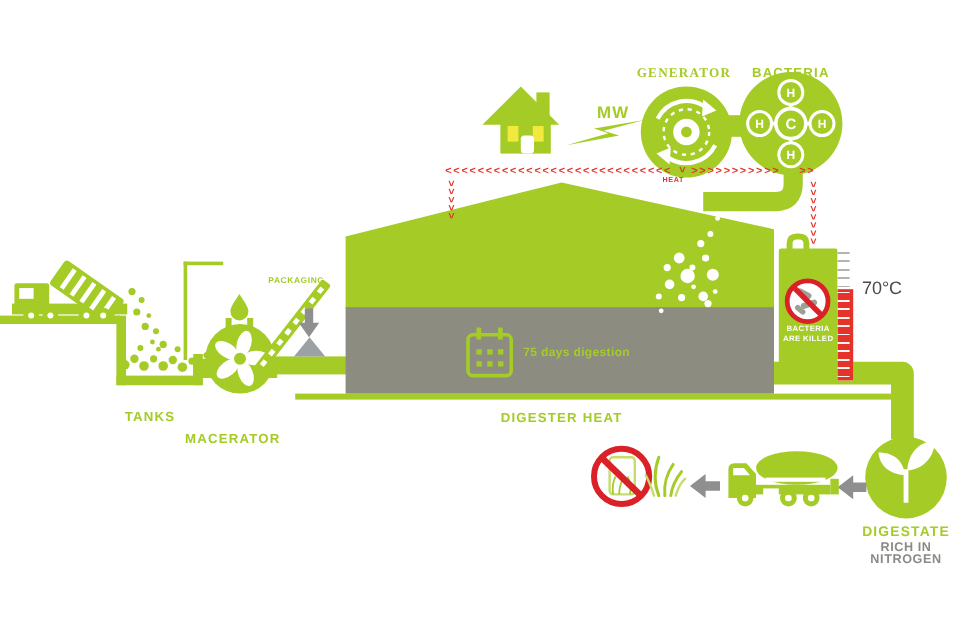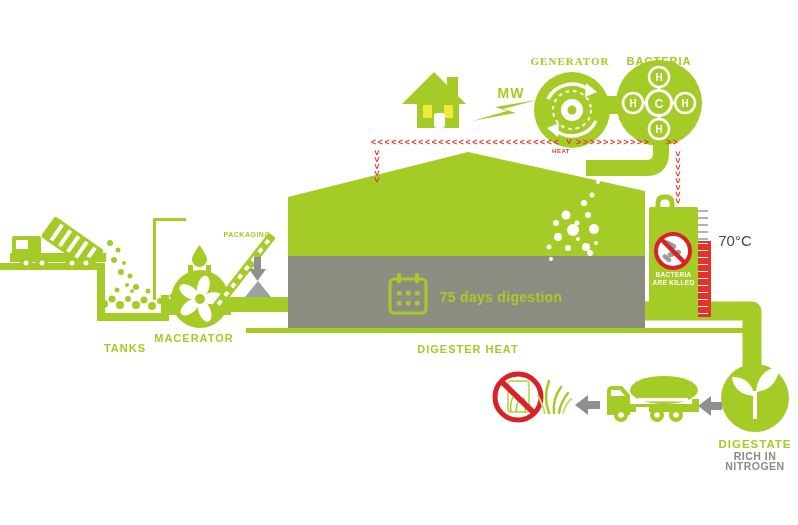--- a/index.html
+++ b/index.html
@@ -269,24 +269,24 @@
 <div class="ticks whitet" style="left:698px;top:243px;height:72px;"></div>
 
 <div class="chev" style="left:371px;top:138px;">&lt;&lt;&lt;&lt;&lt;&lt;&lt;&lt;&lt;&lt;&lt;&lt;&lt;&lt;&lt;&lt;&lt;&lt;&lt;&lt;&lt;&lt;&lt;&lt;&lt;&lt;&lt;&lt;</div>
 <div class="chev" style="left:576px;top:138px;">&gt;&gt;&gt;&gt;&gt;&gt;&gt;&gt;&gt;&gt;&gt;</div>
 <div class="chev" style="left:666px;top:138px;">&gt;&gt;</div>
 <div class="chev vert" style="left:564px;top:136px;width:10px;">&lt;</div>
 <div class="chev vert" style="left:359px;top:161px;width:36px;">&lt;&lt;&lt;&lt;&lt;</div>
 <div class="chev vert" style="left:650px;top:172px;width:56px;">&lt;&lt;&lt;&lt;&lt;&lt;&lt;&lt;</div>
 
 <div class="lbl" style="left:85px;top:342px;width:80px;">TANKS</div>
-<div class="lbl" style="left:144px;top:332px;width:100px;text-align:center;">MACERATOR</div>
+<div class="lbl" style="left:144px;top:360px;width:100px;text-align:center;">MACERATOR</div>
 <div class="lbl" style="left:217px;top:231px;width:60px;font-size:7px;letter-spacing:.5px;">PACKAGING</div>
 <div class="lbl" style="left:393px;top:343px;width:150px;">DIGESTER HEAT</div>
-<div class="lbl" style="left:436px;top:289px;width:130px;text-align:center;font-size:14px;letter-spacing:.3px;">75 days digestion</div>
+<div class="lbl" style="left:436px;top:289px;width:130px;text-align:left;font-size:10px;letter-spacing:.3px;">75 days digestion</div>
 <div class="lbl" style="left:520px;top:55px;width:100px;font-family:Liberation Serif, serif;">GENERATOR</div>
 <div class="lbl" style="left:609px;top:55px;width:100px;">BACTERIA</div>
 <div class="lbl" style="left:494px;top:85px;width:34px;font-size:14px;">MW</div>
 <div class="lbl red" style="left:546px;top:148px;width:30px;font-size:6px;letter-spacing:.5px;">HEAT</div>
 <div class="lbl dark" style="left:713px;top:232px;width:44px;font-size:15px;text-align:center;">70°C</div>
 <div class="lbl white" style="left:649px;top:271px;width:49px;font-size:6.5px;">BACTERIA</div>
 <div class="lbl white" style="left:649px;top:279px;width:49px;font-size:6.5px;">ARE KILLED</div>
 <div class="lbl" style="left:705px;top:438px;width:100px;font-size:11.5px;">DIGESTATE</div>
 <div class="lbl gray" style="left:705px;top:450px;width:100px;font-size:10.5px;letter-spacing:.5px;">RICH IN</div>
 <div class="lbl gray" style="left:705px;top:460px;width:100px;font-size:10.5px;letter-spacing:.5px;">NITROGEN</div>

